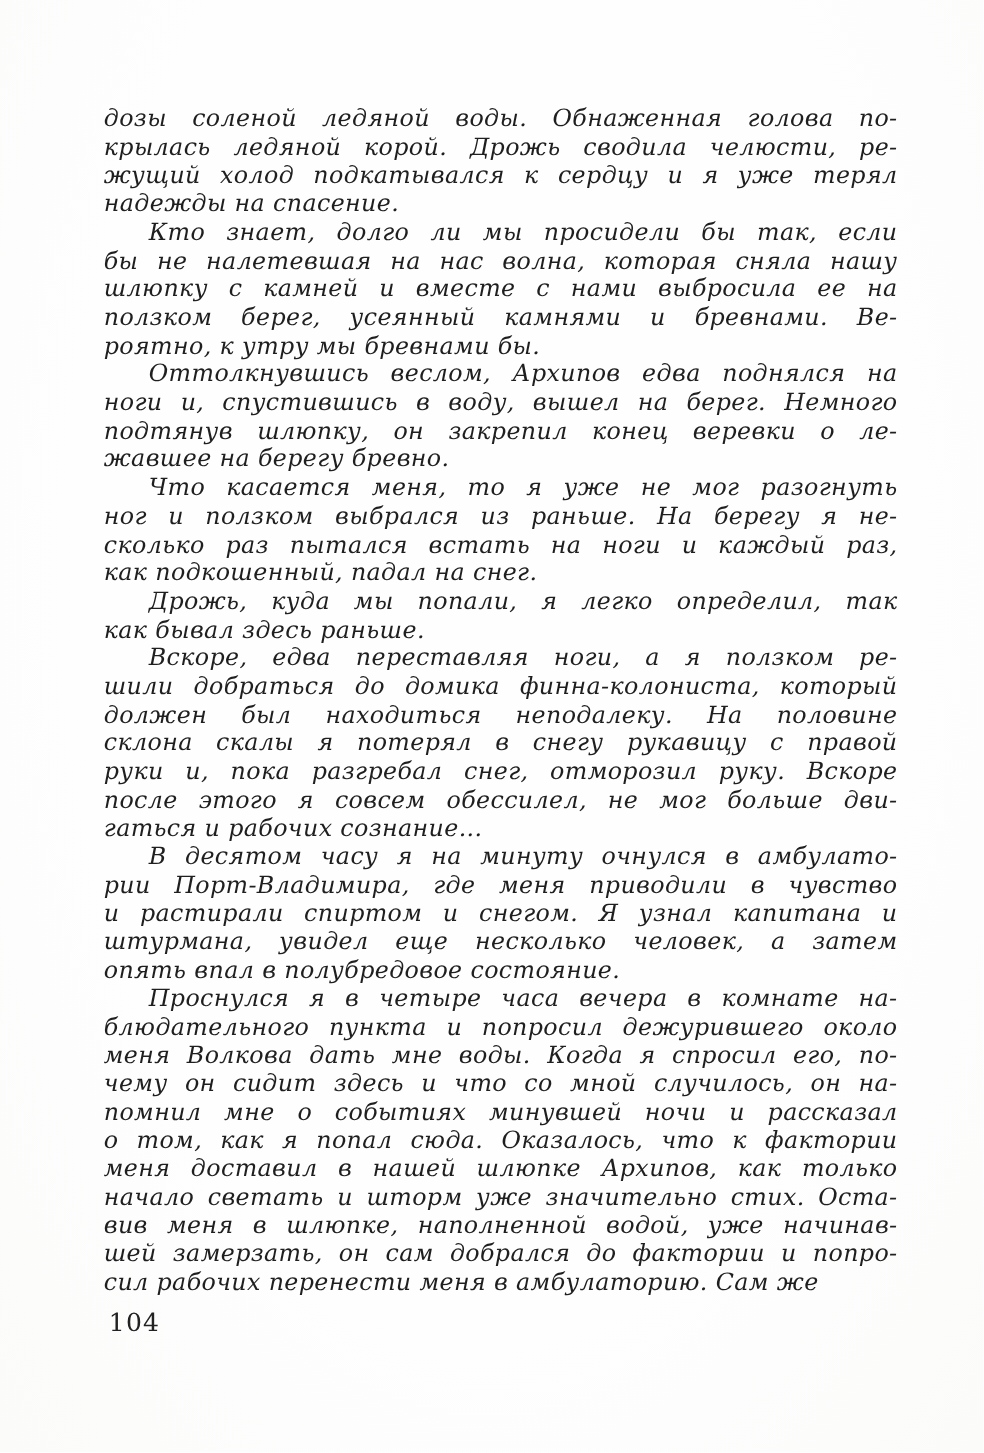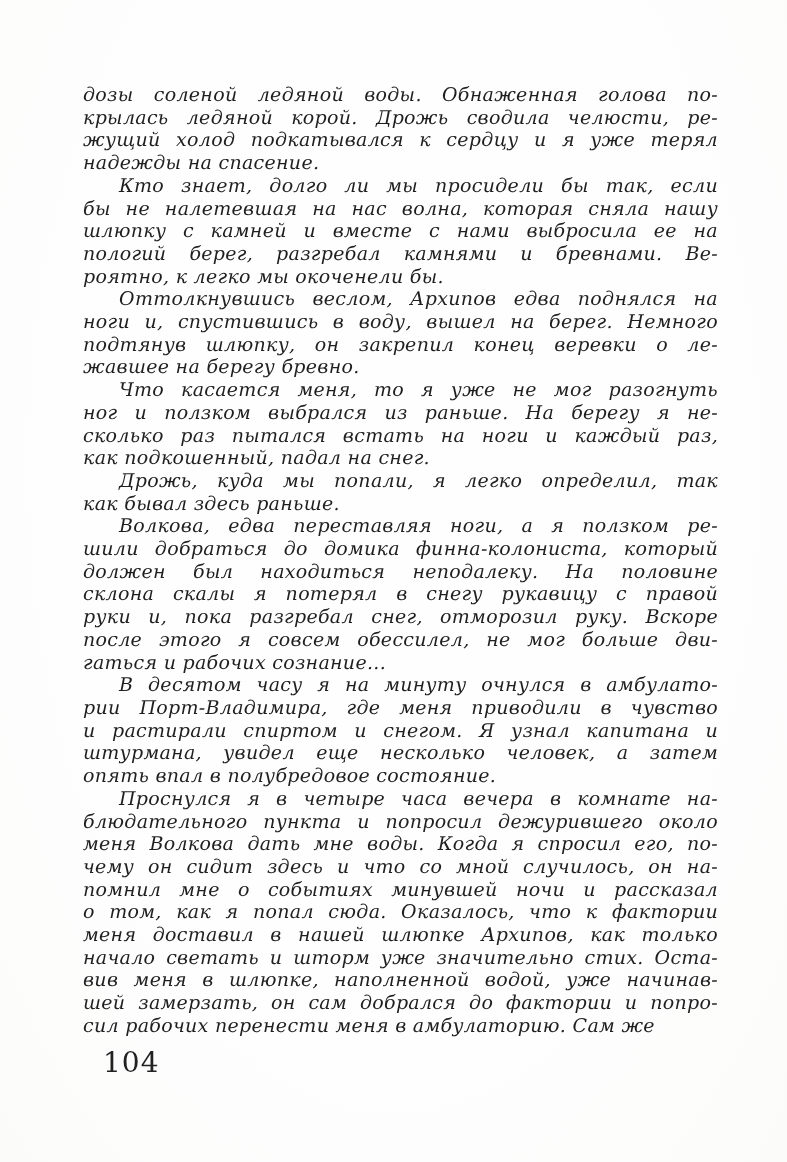--- a/index.html
+++ b/index.html
@@ -38,64 +38,64 @@
     text-rendering: geometricPrecision;
   }
   .line.last {
     text-align-last: left;
   }
   .line.indent {
     text-indent: 36px;
   }
   .page-number {
     position: absolute;
-    left: 103px;
+    left: 87px;
     top: 1046px;
-    font-size: 28px;
+    font-size: 20px;
     letter-spacing: 1px;
     color: #222222;
     text-align: center;
   }
 </style>
 </head>
 <body>
 
 <div class="scan-page">
   <div class="text-block">
       <div class="paragraph">
         <div class="line">дозы соленой ледяной воды. Обнаженная голова по-</div>
         <div class="line">крылась ледяной корой. Дрожь сводила челюсти, ре-</div>
         <div class="line">жущий холод подкатывался к сердцу и я уже терял</div>
         <div class="line last">надежды на спасение.</div>
       </div>
       <div class="paragraph">
         <div class="line indent">Кто знает, долго ли мы просидели бы так, если</div>
         <div class="line">бы не налетевшая на нас волна, которая сняла нашу</div>
         <div class="line">шлюпку с камней и вместе с нами выбросила ее на</div>
-        <div class="line">пологий берег, разгребал камнями и бревнами. Ве-</div>
-        <div class="line last">роятно, к легко мы окоченели бы.</div>
+        <div class="line">ползком берег, усеянный камнями и бревнами. Ве-</div>
+        <div class="line last">роятно, к утру мы бревнами бы.</div>
       </div>
       <div class="paragraph">
         <div class="line indent">Оттолкнувшись веслом, Архипов едва поднялся на</div>
         <div class="line">ноги и, спустившись в воду, вышел на берег. Немного</div>
         <div class="line">подтянув шлюпку, он закрепил конец веревки о ле-</div>
         <div class="line last">жавшее на берегу бревно.</div>
       </div>
       <div class="paragraph">
         <div class="line indent">Что касается меня, то я уже не мог разогнуть</div>
         <div class="line">ног и ползком выбрался из раньше. На берегу я не-</div>
         <div class="line">сколько раз пытался встать на ноги и каждый раз,</div>
         <div class="line last">как подкошенный, падал на снег.</div>
       </div>
       <div class="paragraph">
         <div class="line indent">Дрожь, куда мы попали, я легко определил, так</div>
         <div class="line last">как бывал здесь раньше.</div>
       </div>
       <div class="paragraph">
-        <div class="line indent">Волкова, едва переставляя ноги, а я ползком ре-</div>
+        <div class="line indent">Вскоре, едва переставляя ноги, а я ползком ре-</div>
         <div class="line">шили добраться до домика финна-колониста, который</div>
         <div class="line">должен был находиться неподалеку. На половине</div>
         <div class="line">склона скалы я потерял в снегу рукавицу с правой</div>
         <div class="line">руки и, пока разгребал снег, отморозил руку. Вскоре</div>
         <div class="line">после этого я совсем обессилел, не мог больше дви-</div>
         <div class="line last">гаться и рабочих сознание...</div>
       </div>
       <div class="paragraph">
         <div class="line indent">В десятом часу я на минуту очнулся в амбулато-</div>
         <div class="line">рии Порт-Владимира, где меня приводили в чувство</div>

